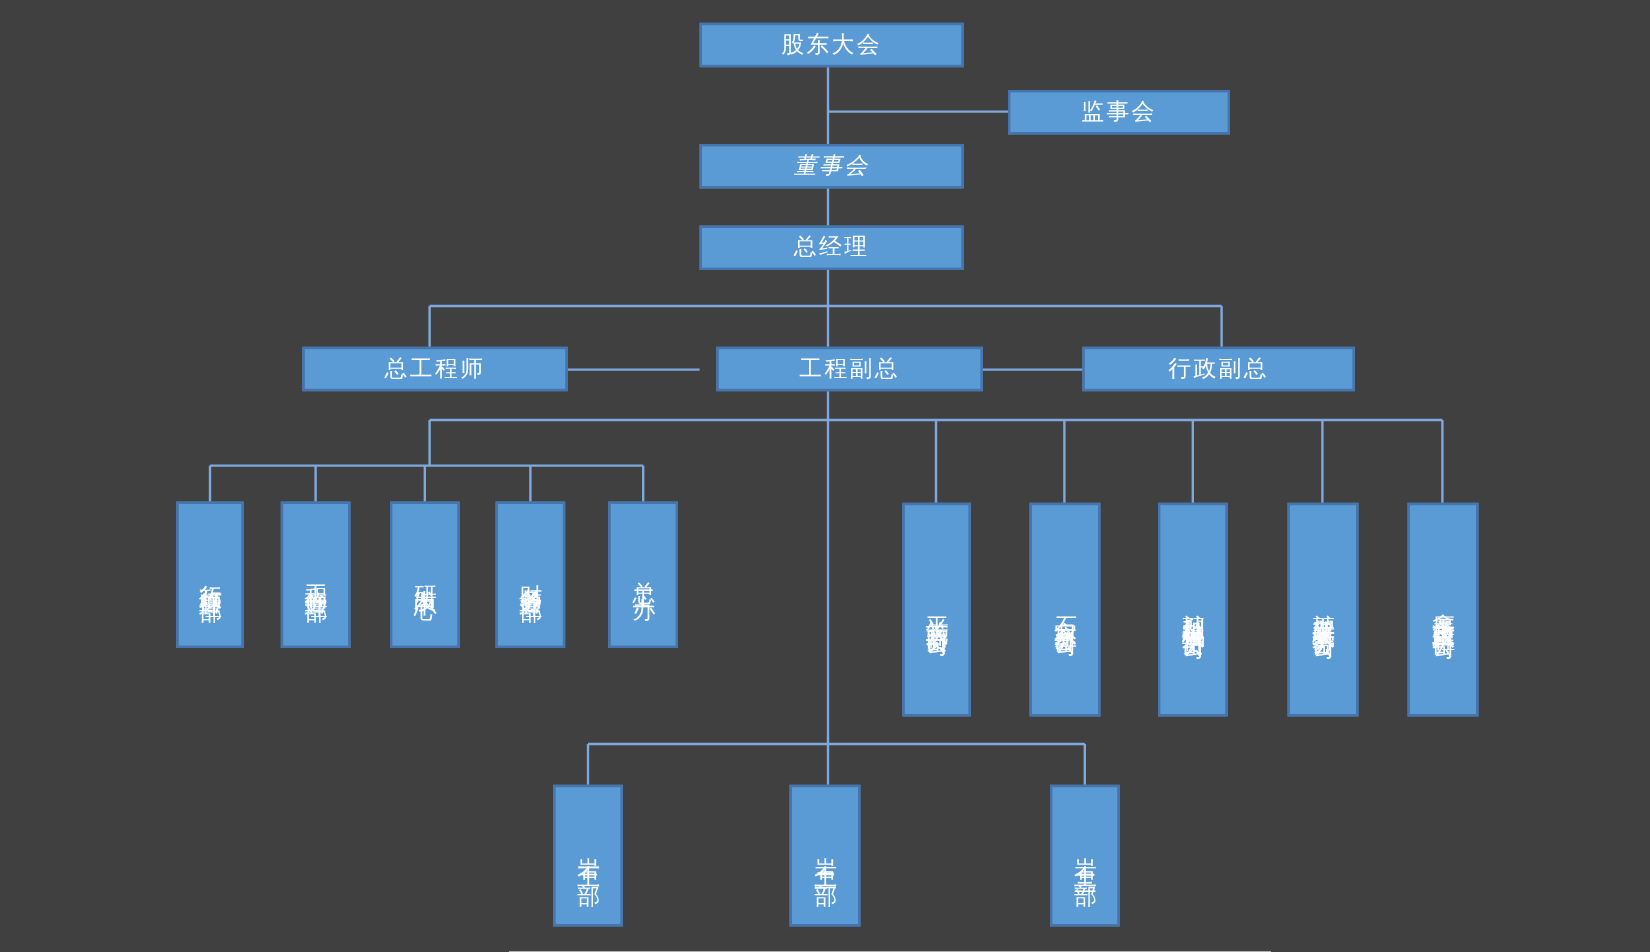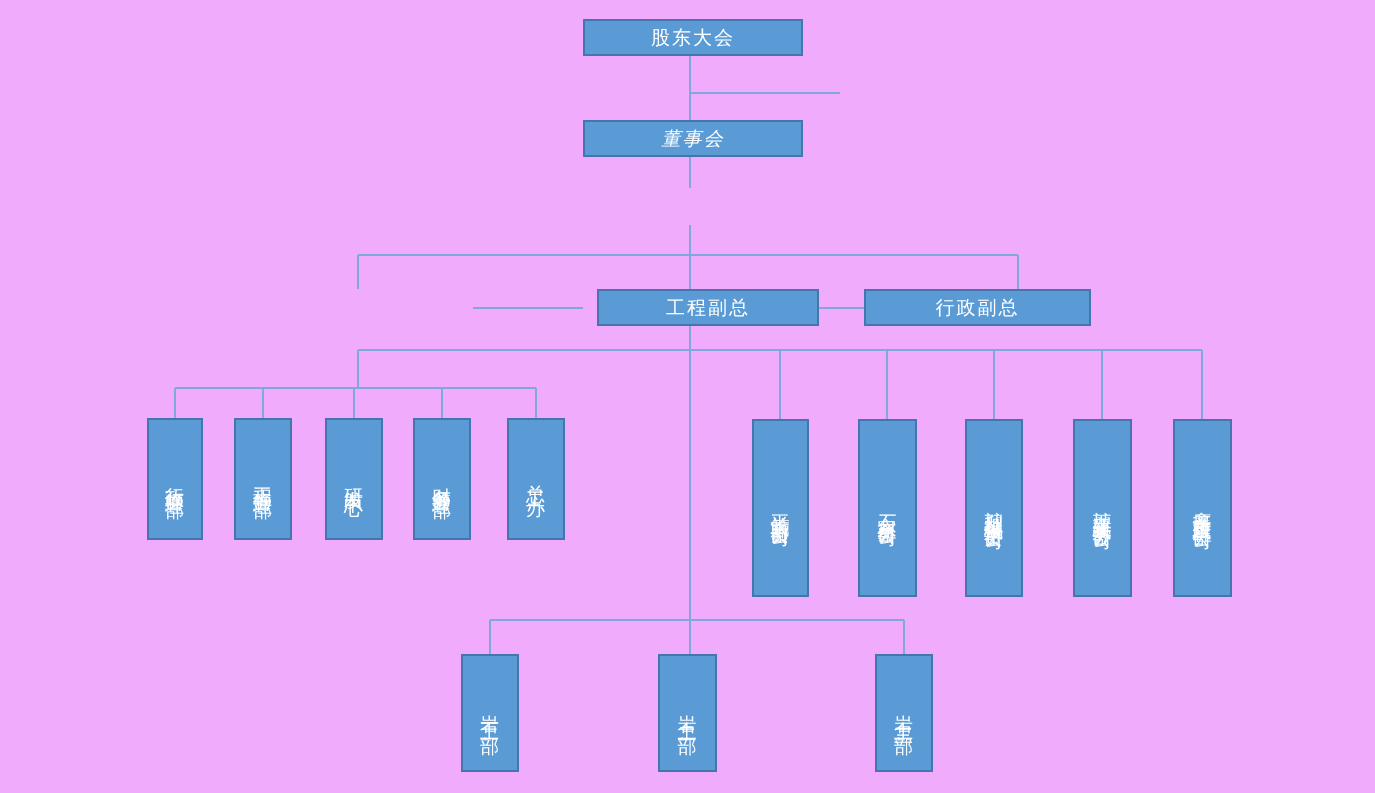--- a/index.html
+++ b/index.html
@@ -4,21 +4,21 @@
 <style>
   html, body {
     margin: 0; padding: 0;
     background: #ffffff;
     font-family: "DejaVu Sans", "Liberation Sans", sans-serif;
   }
   #stage {
     position: relative;
     width: 1375px;
     height: 793px;
-    background: #f0abfc;
+    background: #404040;
     overflow: hidden;
   }
   #wires {
     position: absolute;
     left: 0; top: 0;
     width: 1375px;
     height: 793px;
   }
   .node {
     position: absolute;
@@ -85,28 +85,31 @@
 
       <line x1="490" y1="620" x2="904" y2="620"></line>
       <line x1="490" y1="620" x2="490" y2="654"></line>
       <line x1="690" y1="620" x2="690" y2="654"></line>
       <line x1="904" y1="620" x2="904" y2="654"></line>
     </g>
   </svg>
 
   <div class="node h-box" style="left:583px; top:19px; width:220px;">股东大会</div>
 
+  <div class="node h-box" style="left:840px; top:75px; width:185px;">监事会</div>
 
   <div class="node h-box" style="left:583px; top:120px; width:220px;font-style:italic;">董事会</div>
 
+  <div class="node h-box" style="left:583px; top:188px; width:220px;">总经理</div>
 
+  <div class="node h-box" style="left:252px; top:289px; width:221px;">总工程师</div>
 
   <div class="node h-box" style="left:583px; top:289px; width:222px;margin-left:14px;">工程副总</div>
 
-  <div class="node h-box" style="left:864px; top:289px; width:227px;">行政副总</div>
+  <div class="node h-box" style="left:902px; top:289px; width:227px;">行政副总</div>
 
   <div class="node v-box" style="left:147px; top:418px; width:56px; height:122px;">行政管理部</div>
 
   <div class="node v-box" style="left:234px; top:418px; width:58px; height:122px;">工程管理部</div>
 
   <div class="node v-box" style="left:325px; top:418px; width:58px; height:122px;">研发中心</div>
 
   <div class="node v-box" style="left:413px; top:418px; width:58px; height:122px;">财务管理部</div>
 
   <div class="node v-box sparse" style="left:507px; top:418px; width:58px; height:122px;">总工办</div>

